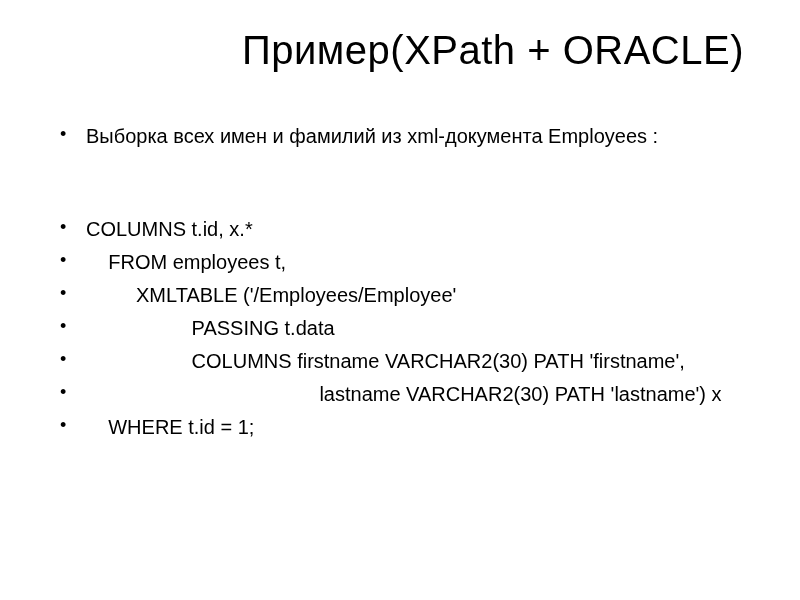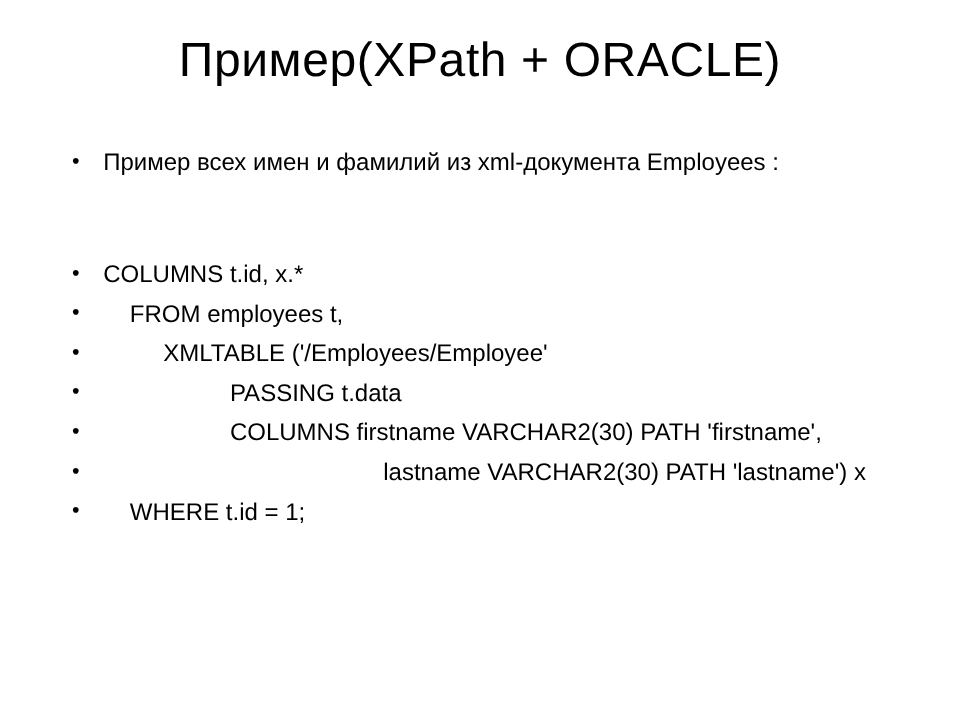--- a/index.html
+++ b/index.html
@@ -15,21 +15,21 @@
       overflow: hidden;
     }
     .slide {
       width: 100%;
       height: 100%;
       padding: 28px 56px 40px 56px;
     }
     .title {
       font-size: 40px;
       font-weight: 400;
-      text-align: center;
+      text-align: right;
       color: #000;
       margin-bottom: 48px;
       letter-spacing: 0.5px;
     }
     .content {
       padding-left: 4px;
     }
     .bullet-line {
       display: flex;
       align-items: flex-start;
@@ -52,21 +52,21 @@
   </style>
 </head>
 <body>
 
 <div class="slide">
   <h1 class="title">Пример(XPath + ORACLE)</h1>
   <div class="content">
 
     <div class="bullet-line">
       <span class="bullet-marker">•</span>
-      <span class="bullet-text">Пример всех имен и фамилий из xml-документа Employees :</span>
+      <span class="bullet-text">Выборка всех имен и фамилий из xml-документа Employees :</span>
     </div>
 
     <div class="gap"></div>
 
     <div class="bullet-line">
       <span class="bullet-marker">•</span>
       <span class="bullet-text">COLUMNS t.id, x.*</span>
     </div>
 
     <div class="bullet-line">

